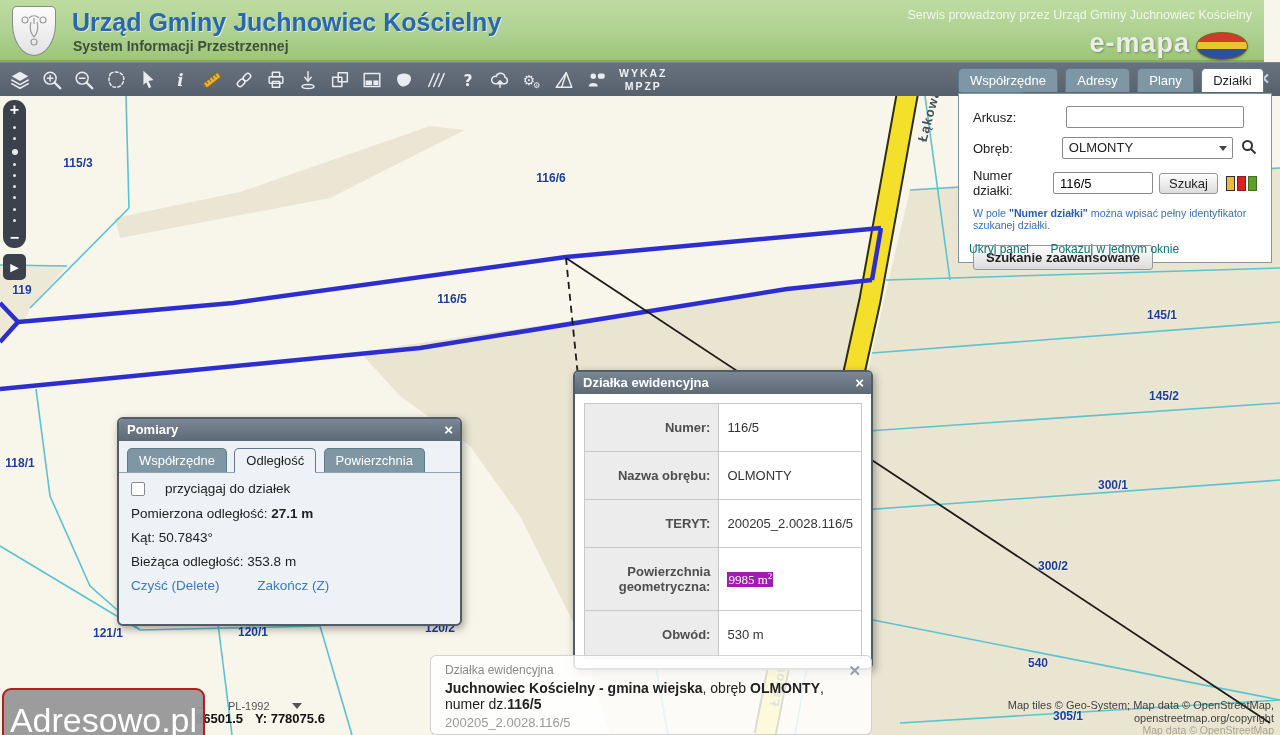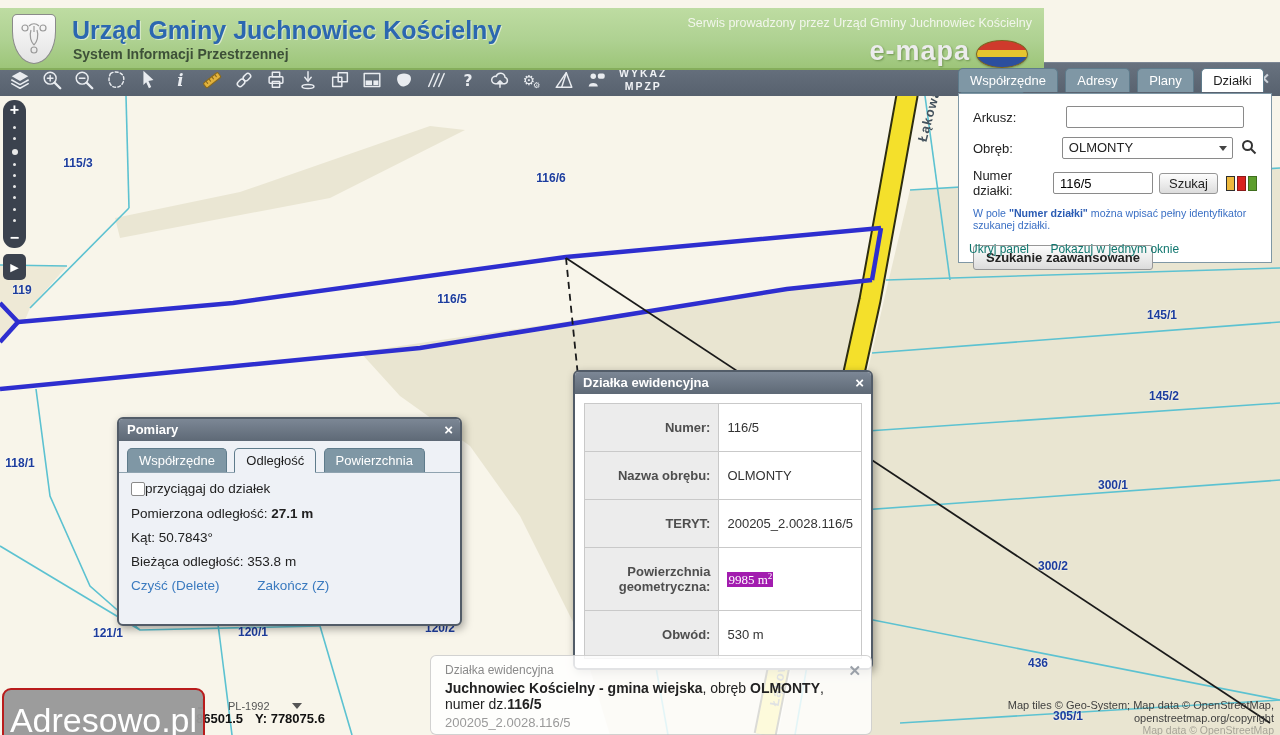--- a/index.html
+++ b/index.html
@@ -1,20 +1,20 @@
 <!DOCTYPE html>
 <html><head>
 <meta charset="utf-8">
 <style>
   * { margin:0; padding:0; box-sizing:border-box; }
   html,body { width:1280px; height:735px; overflow:hidden; }
   body { font-family:"Liberation Sans", sans-serif; position:relative; background:#f8f5ea; }
 
   
-  .app-header { position:absolute; left:0; top:8px; width:1044px; height:62px; z-index:10;
+  .app-header { position:absolute; left:0; top:0; width:1264px; height:62px; z-index:10;
     background:linear-gradient(180deg,#bedca2 0%,#aed191 55%,#9dc579 100%);
     border-bottom:2px solid #85ad5c; }
   .crest { position:absolute; left:12px; top:6px; width:44px; height:50px;
     background:linear-gradient(180deg,#fbfbfb,#e3e3e3);
     border:1px solid #8a8a8a; border-radius:5px 5px 50% 50% / 5px 5px 65% 65%;
     display:flex; align-items:center; justify-content:center; }
   .crest svg { width:30px; height:38px; }
   .hdr-title { position:absolute; left:72px; top:8px; font-size:25px; font-weight:bold;
     color:#2b67b0; text-shadow:1px 1px 0 rgba(255,255,255,.55); }
   .hdr-sub { position:absolute; left:73px; top:38px; font-size:14px; font-weight:bold; color:#3d5038; }
@@ -87,21 +87,21 @@
   .dlg { position:absolute; border:2px solid #525c68; border-radius:6px; z-index:4;
     box-shadow:2px 3px 8px rgba(0,0,0,.35); overflow:hidden; background:#eef1f6; }
   .dlg-title { height:22px; background:linear-gradient(180deg,#7c8795,#5e6976); color:#fff;
     font-size:13px; font-weight:bold; padding:3px 8px; position:relative; }
   .dlg-title .x { position:absolute; right:7px; top:2px; font-size:15px; font-weight:bold; color:#fff; cursor:pointer; }
 
   .pomiary { left:117px; top:417px; width:345px; height:209px; }
   .pomiary .tabszone { padding:7px 8px 0 8px; border-bottom:1px solid #8fa3b0; }
   .pomiary .tabszone .tab.active { margin-bottom:-1px; border-bottom:1px solid #eef1f6; background:#eef1f6;text-align:right; }
   .pomiary .content { padding:8px 12px; font-size:13.5px; color:#222; }
-  .chkrow { display:flex; align-items:center; gap:0; margin-bottom:10px; cursor:pointer; }
+  .chkrow { display:flex; align-items:center; gap:20px; margin-bottom:10px; cursor:pointer; }
   .chk { width:14px; height:14px; background:#fff; border:1px solid #8a8a8a; border-radius:2px; }
   .mrow { margin-bottom:9px; }
   .mrow .bold { font-weight:bold; }
   .mlinks { margin-top:2px; }
   .mlinks a { color:#3a7abf; text-decoration:none; margin-right:34px; font-size:13.5px; cursor:pointer; }
 
   .ppopup { left:573px; top:370px; width:300px; background:#fff; }
   .ppopup .inner { padding:9px; background:#fff; }
   table.ptab { border-collapse:collapse; width:100%; font-size:13px; }
   table.ptab td { border:1px solid #c9c9c9; padding:16px 8px; }
@@ -188,21 +188,21 @@
 <span class="map-label" style="left:452px;top:299px">116/5</span>
 <span class="map-label" style="left:20px;top:463px">118/1</span>
 <span class="map-label" style="left:108px;top:633px">121/1</span>
 <span class="map-label" style="left:253px;top:632px">120/1</span>
 <span class="map-label" style="left:440px;top:628px">120/2</span>
 <span class="map-label" style="left:690px;top:603px">299</span>
 <span class="map-label" style="left:1162px;top:315px">145/1</span>
 <span class="map-label" style="left:1164px;top:396px">145/2</span>
 <span class="map-label" style="left:1113px;top:485px">300/1</span>
 <span class="map-label" style="left:1053px;top:566px">300/2</span>
-<span class="map-label" style="left:1038px;top:663px">436</span>
+<span class="map-label" style="left:1038px;top:663px">540</span>
 <span class="map-label" style="left:1068px;top:716px">305/1</span>
 <span class="road-label" style="left:902px;top:108px;transform:rotate(-75deg)">Łąkowa</span>
 <span class="road-label" style="left:752px;top:672px;transform:rotate(-80deg)">Łąkowa</span>
 
 <div class="app-header">
   <div class="crest">
     <svg viewBox="0 0 30 38">
         <g stroke="#9a9a9a" fill="none" stroke-width="1.2">
       <circle cx="6" cy="8" r="3"></circle>
           <circle cx="24" cy="8" r="3"></circle>

